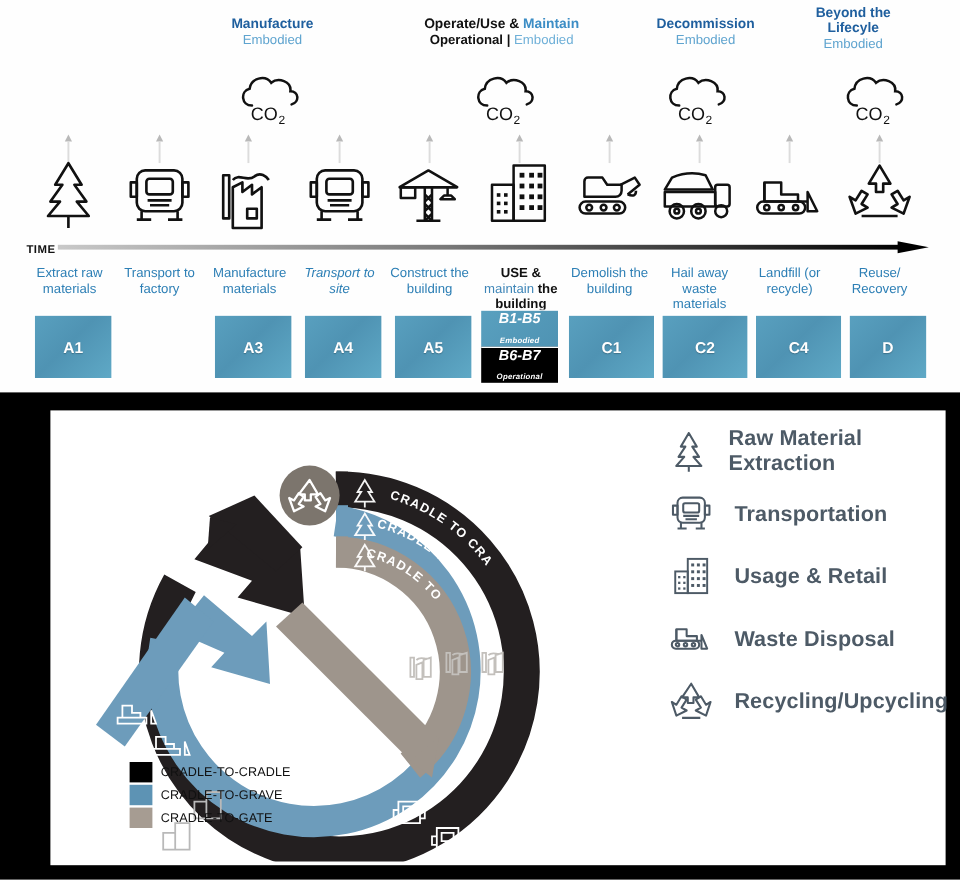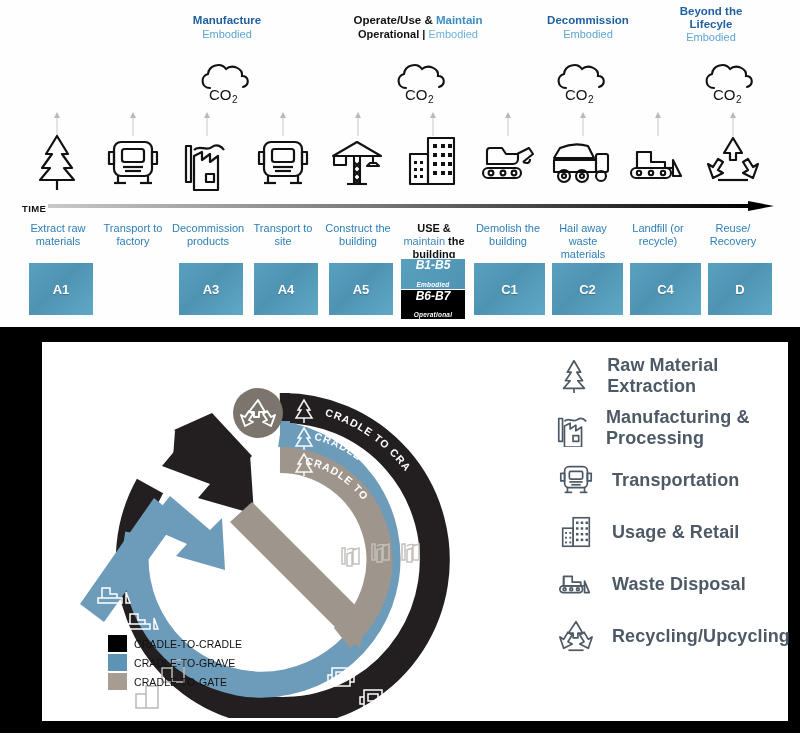--- a/index.html
+++ b/index.html
@@ -406,22 +406,22 @@
             <stop offset="1" stop-color="#000"></stop>
         </linearGradient>
       </defs>
       <rect x="0" y="4" width="706" height="4" fill="url(#axgrad)"></rect>
       <path d="M700 1 L726 6 L700 11 Z" fill="#000"></path>
     </svg>
   </div>
 
   <div class="phase-label" style="left:22px; width:72px;">Extract raw materials</div>
   <div class="phase-label" style="left:97px; width:72px;">Transport to factory</div>
-  <div class="phase-label" style="left:172px; width:72px;">Decommission products</div>
-  <div class="phase-label" style="left:247px; width:72px;">Transport to site</div>
+  <div class="phase-label" style="left:172px; width:72px;">Manufacture materials</div>
+  <div class="phase-label" style="left:247px; width:72px;font-style:italic;">Transport to site</div>
   <div class="phase-label" style="left:322px; width:72px;">Construct the building</div>
   <div class="phase-label hl" style="left:398px; width:72px;">
     <span>USE &amp;</span><br>
     <span class="mid">maintain</span> <span>the</span><br>
     <span>building</span>
   </div>
   <div class="phase-label" style="left:472px; width:72px;">Demolish the building</div>
   <div class="phase-label" style="left:547px; width:72px;">Hail away waste materials</div>
   <div class="phase-label" style="left:622px; width:72px;">Landfill (or recycle)</div>
   <div class="phase-label" style="left:697px; width:72px;">Reuse/ Recovery</div>
@@ -559,33 +559,20 @@
           <svg viewBox="0 0 40 40" width="38" height="38">
             <g fill="none" stroke="#4d5a66" stroke-width="1.8" stroke-linejoin="round">
               <path d="M20 4 L13 16 L17 16 L11 25 L16 25 L9 33 L31 33 L24 25 L29 25 L23 16 L27 16 Z"></path>
             </g>
             <line x1="20" y1="33" x2="20" y2="38" stroke="#4d5a66" stroke-width="1.8"></line>
           </svg>
         </span>
         <span class="il-text">Raw Material Extraction</span>
       </div>
 
-      <div class="il-row">
-        <span class="il-ico">
-          <svg viewBox="0 0 40 40" width="38" height="38">
-            <g fill="none" stroke="#4d5a66" stroke-width="1.8" stroke-linejoin="round">
-              <path d="M5 10 h4 v24 h-4z"></path>
-              <path d="M11 18 l6 -3 v6 l6 -4 v6 l6 -4 v21 h-18z"></path>
-              <path d="M11 13 c4 -5 9 2 14 -2 c4 -3 7 0 9 2"></path>
-              <rect x="20" y="28" width="6" height="6"></rect>
-            </g>
-          </svg>
-        </span>
-        <span class="il-text">Manufacturing &amp; Processing</span>
-      </div>
 
       <div class="il-row">
         <span class="il-ico">
           <svg viewBox="0 0 40 40" width="38" height="38">
             <g fill="none" stroke="#4d5a66" stroke-width="1.8" stroke-linejoin="round">
               <rect x="8" y="6" width="24" height="22" rx="4.5"></rect>
               <rect x="13" y="11" width="14" height="8" rx="1.6"></rect>
               <line x1="13" y1="22" x2="27" y2="22"></line>
                 <line x1="15" y1="25" x2="25" y2="25"></line>
               <path d="M4 13 h4 v8 h-4z"></path>

